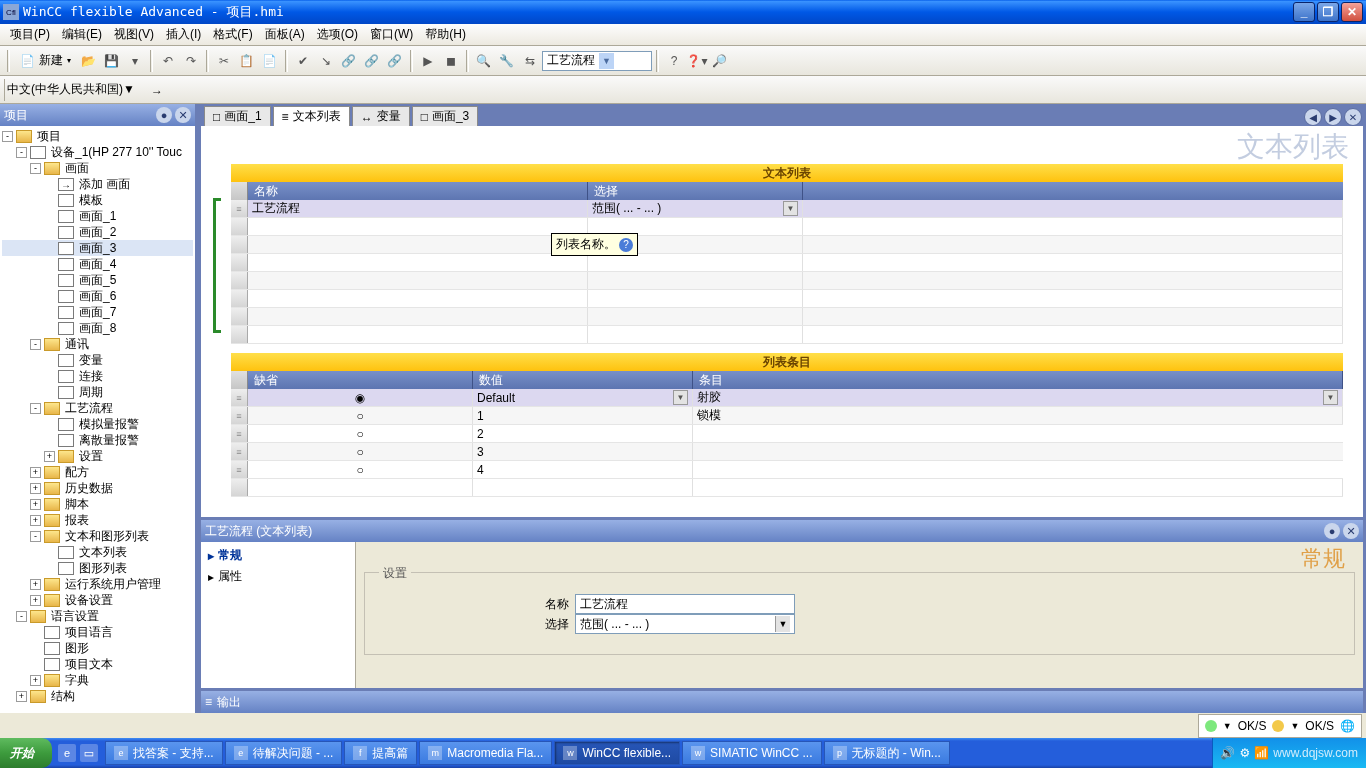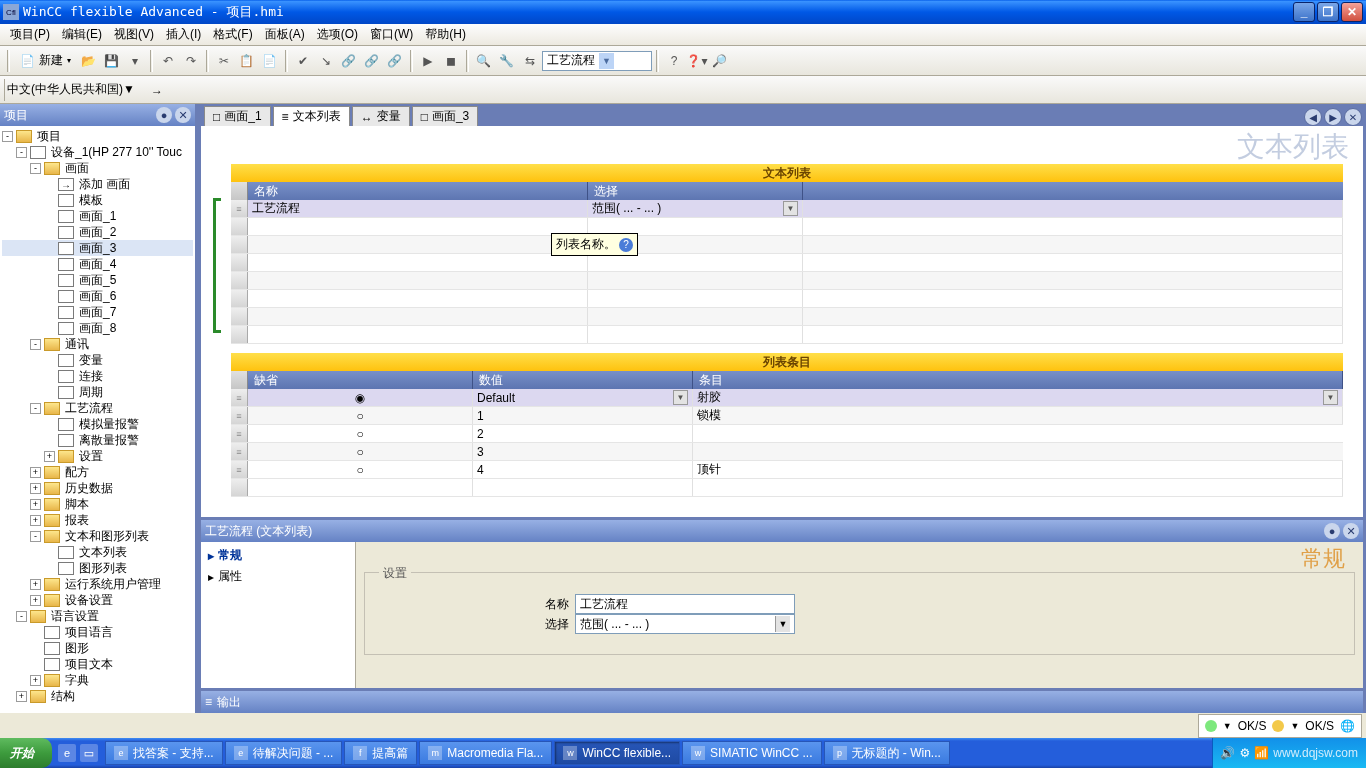--- a/index.html
+++ b/index.html
@@ -507,21 +507,20 @@
             </div>
             <div class="grow alt">
               <div class="c hdl">≡</div>
               <div class="c" style="width:225px;justify-content:center">○</div>
               <div class="c" style="width:220px">3</div>
             </div>
             <div class="grow">
               <div class="c hdl">≡</div>
               <div class="c" style="width:225px;justify-content:center">○</div>
               <div class="c" style="width:220px">4</div>
-              <div class="c" style="width:650px">顶针</div>
             </div>
             <div class="grow">
               <div class="c hdl"></div>
               <div class="c" style="width:225px"></div>
               <div class="c" style="width:220px"></div>
               <div class="c" style="width:650px"></div>
             </div>
           </div>
     </div>
   </div>

